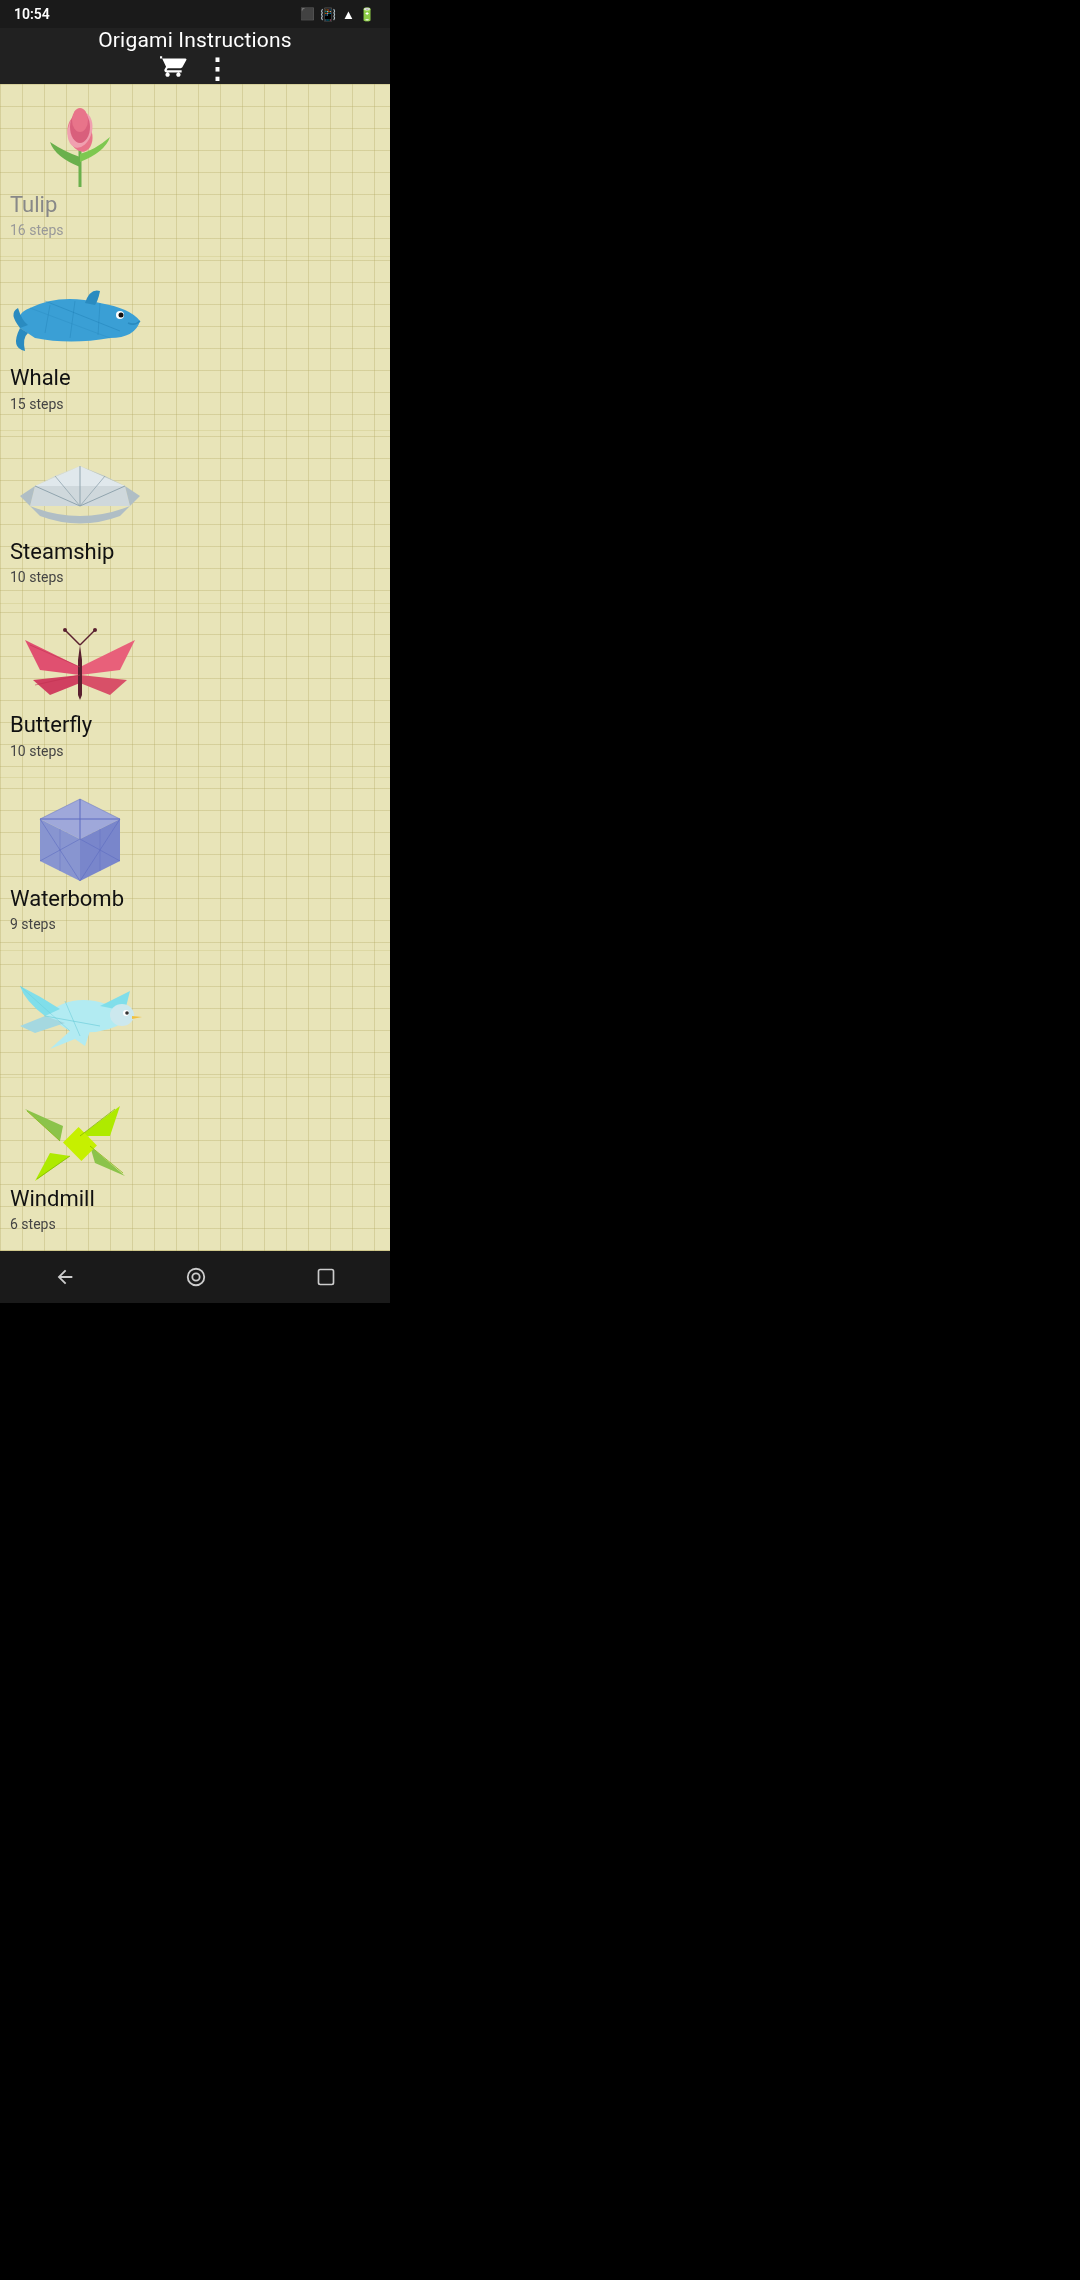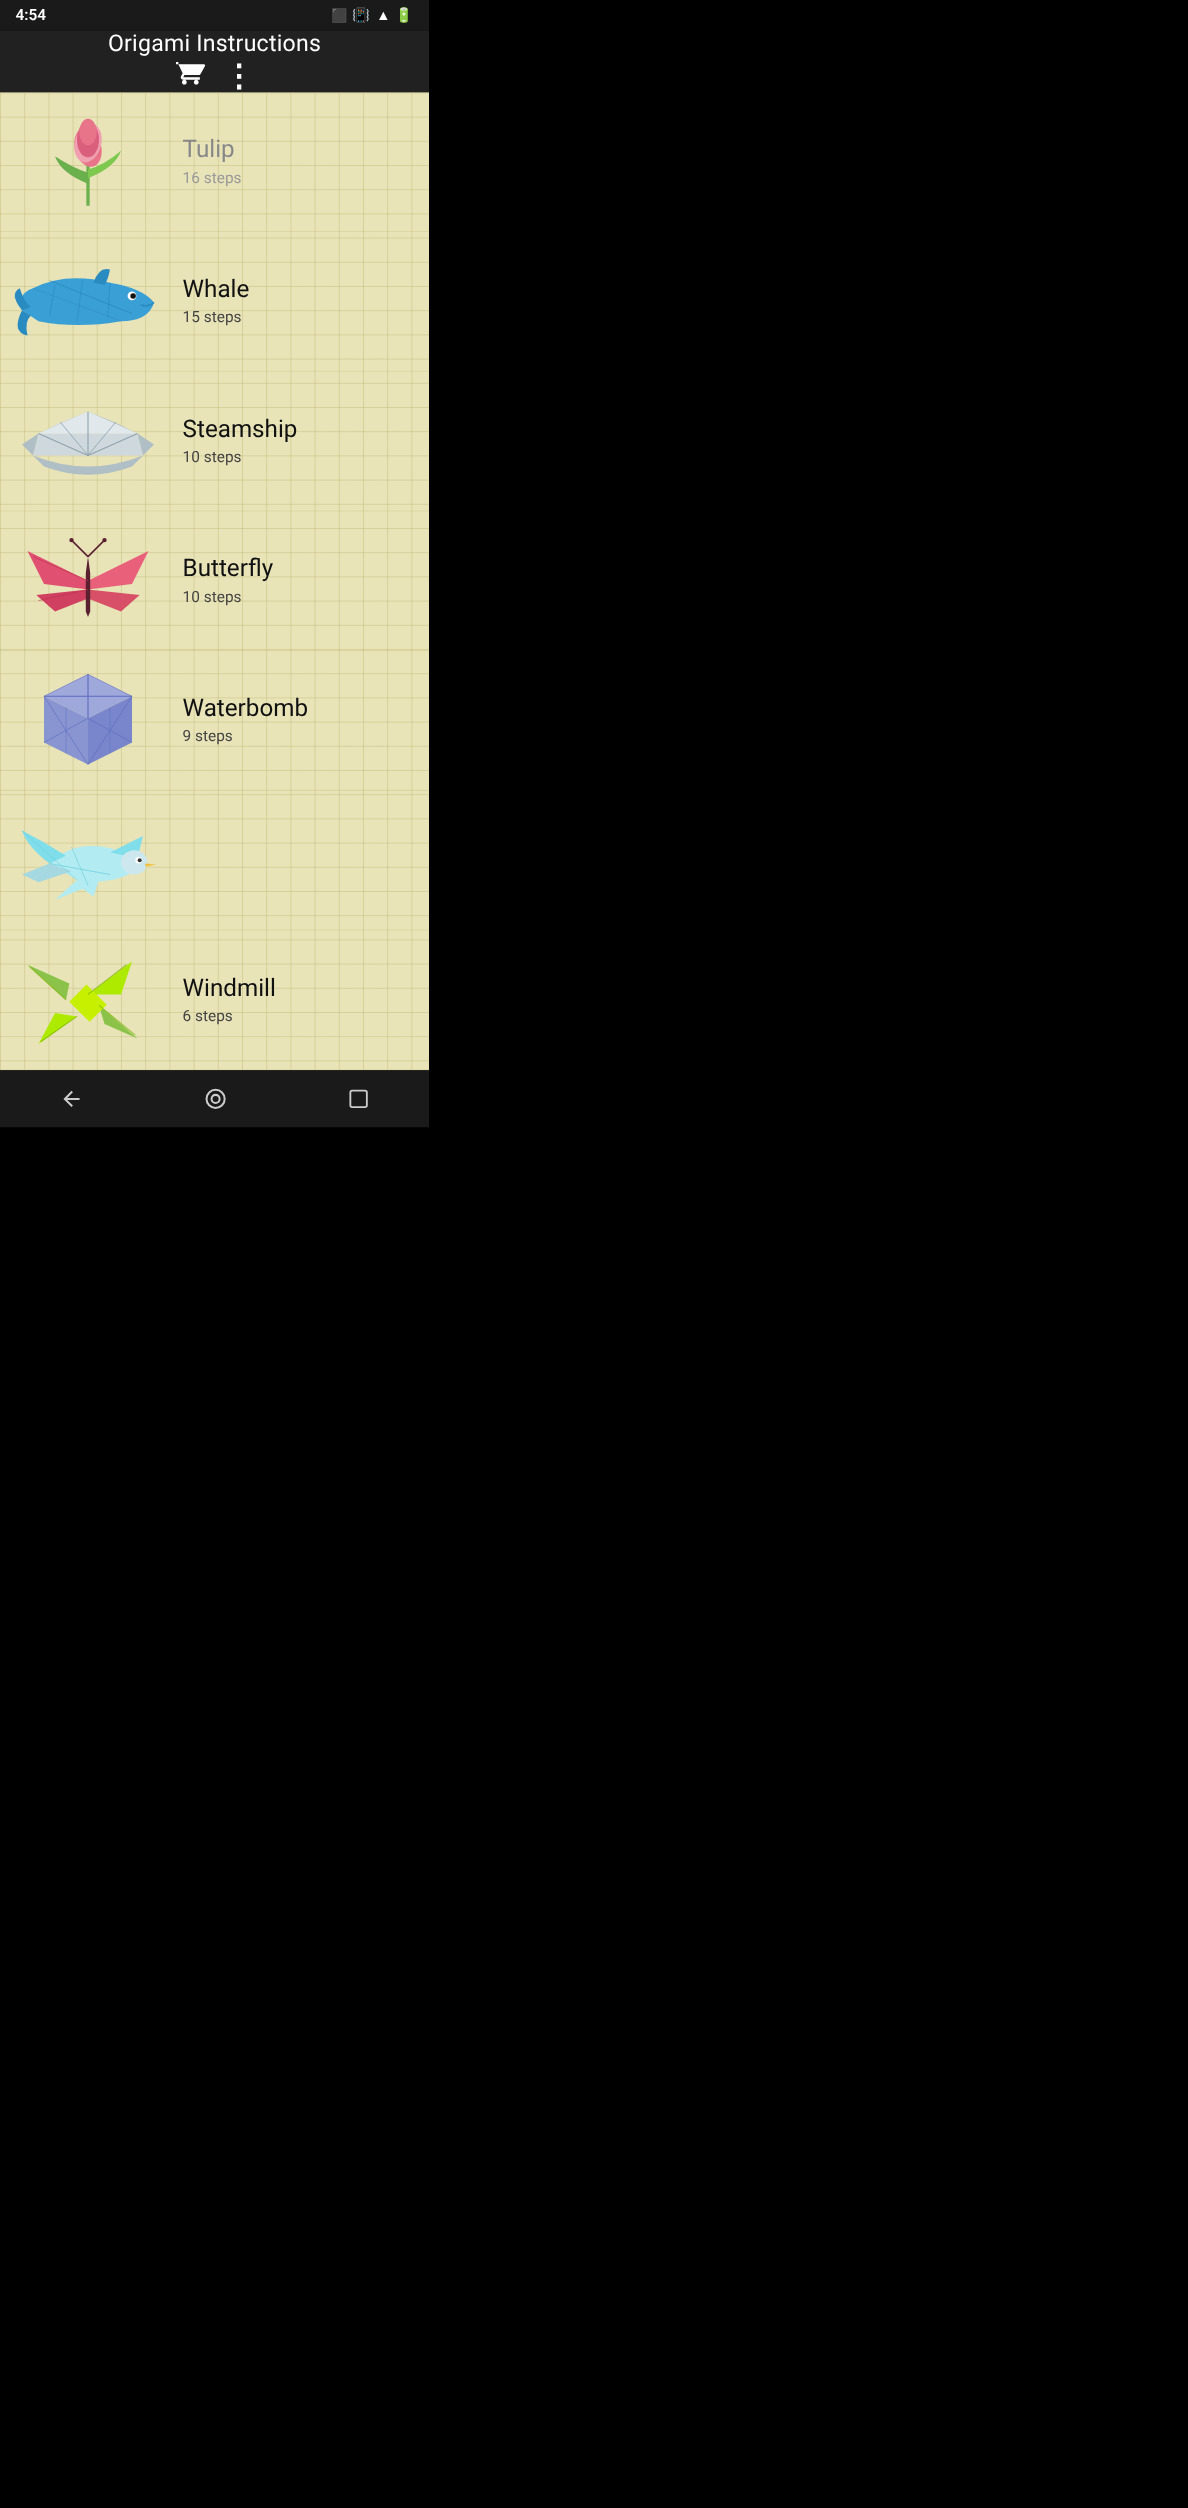--- a/index.html
+++ b/index.html
@@ -69,25 +69,26 @@
       background-image:
         linear-gradient(rgba(180,170,100,0.35) 1px, transparent 1px),
         linear-gradient(90deg, rgba(180,170,100,0.35) 1px, transparent 1px);
       background-size: 22px 22px;
       overflow-y: auto;
     }
 
     
     .list-item {
       display: flex;
-      align-items: center;
+      align-items: flex-start;
       padding: 18px 16px 18px 10px;
       border-bottom: 1px solid rgba(180,170,80,0.2);
       cursor: pointer;
       min-height: 110px;
+      flex-direction: column;
     }
 
     .item-image {
       width: 140px;
       height: 90px;
       display: flex;
       align-items: center;
       justify-content: center;
       flex-shrink: 0;
       margin-right: 16px;
@@ -131,21 +132,21 @@
     svg { overflow: visible; }
 
     
     .tulip-img { position: relative; }
 
   </style>
 </head>
 <body>
 
 <div class="status-bar">
-  <span class="status-bar-left">4:54</span>
+  <span class="status-bar-left">10:54</span>
   <div class="status-bar-right">
     <span style="font-size:12px;">⬛</span>
     <span>📳</span>
     <span>▲</span>
     <span>🔋</span>
   </div>
 </div>
 
 <div class="app-bar">
   <span class="app-bar-title">Origami Instructions</span>

